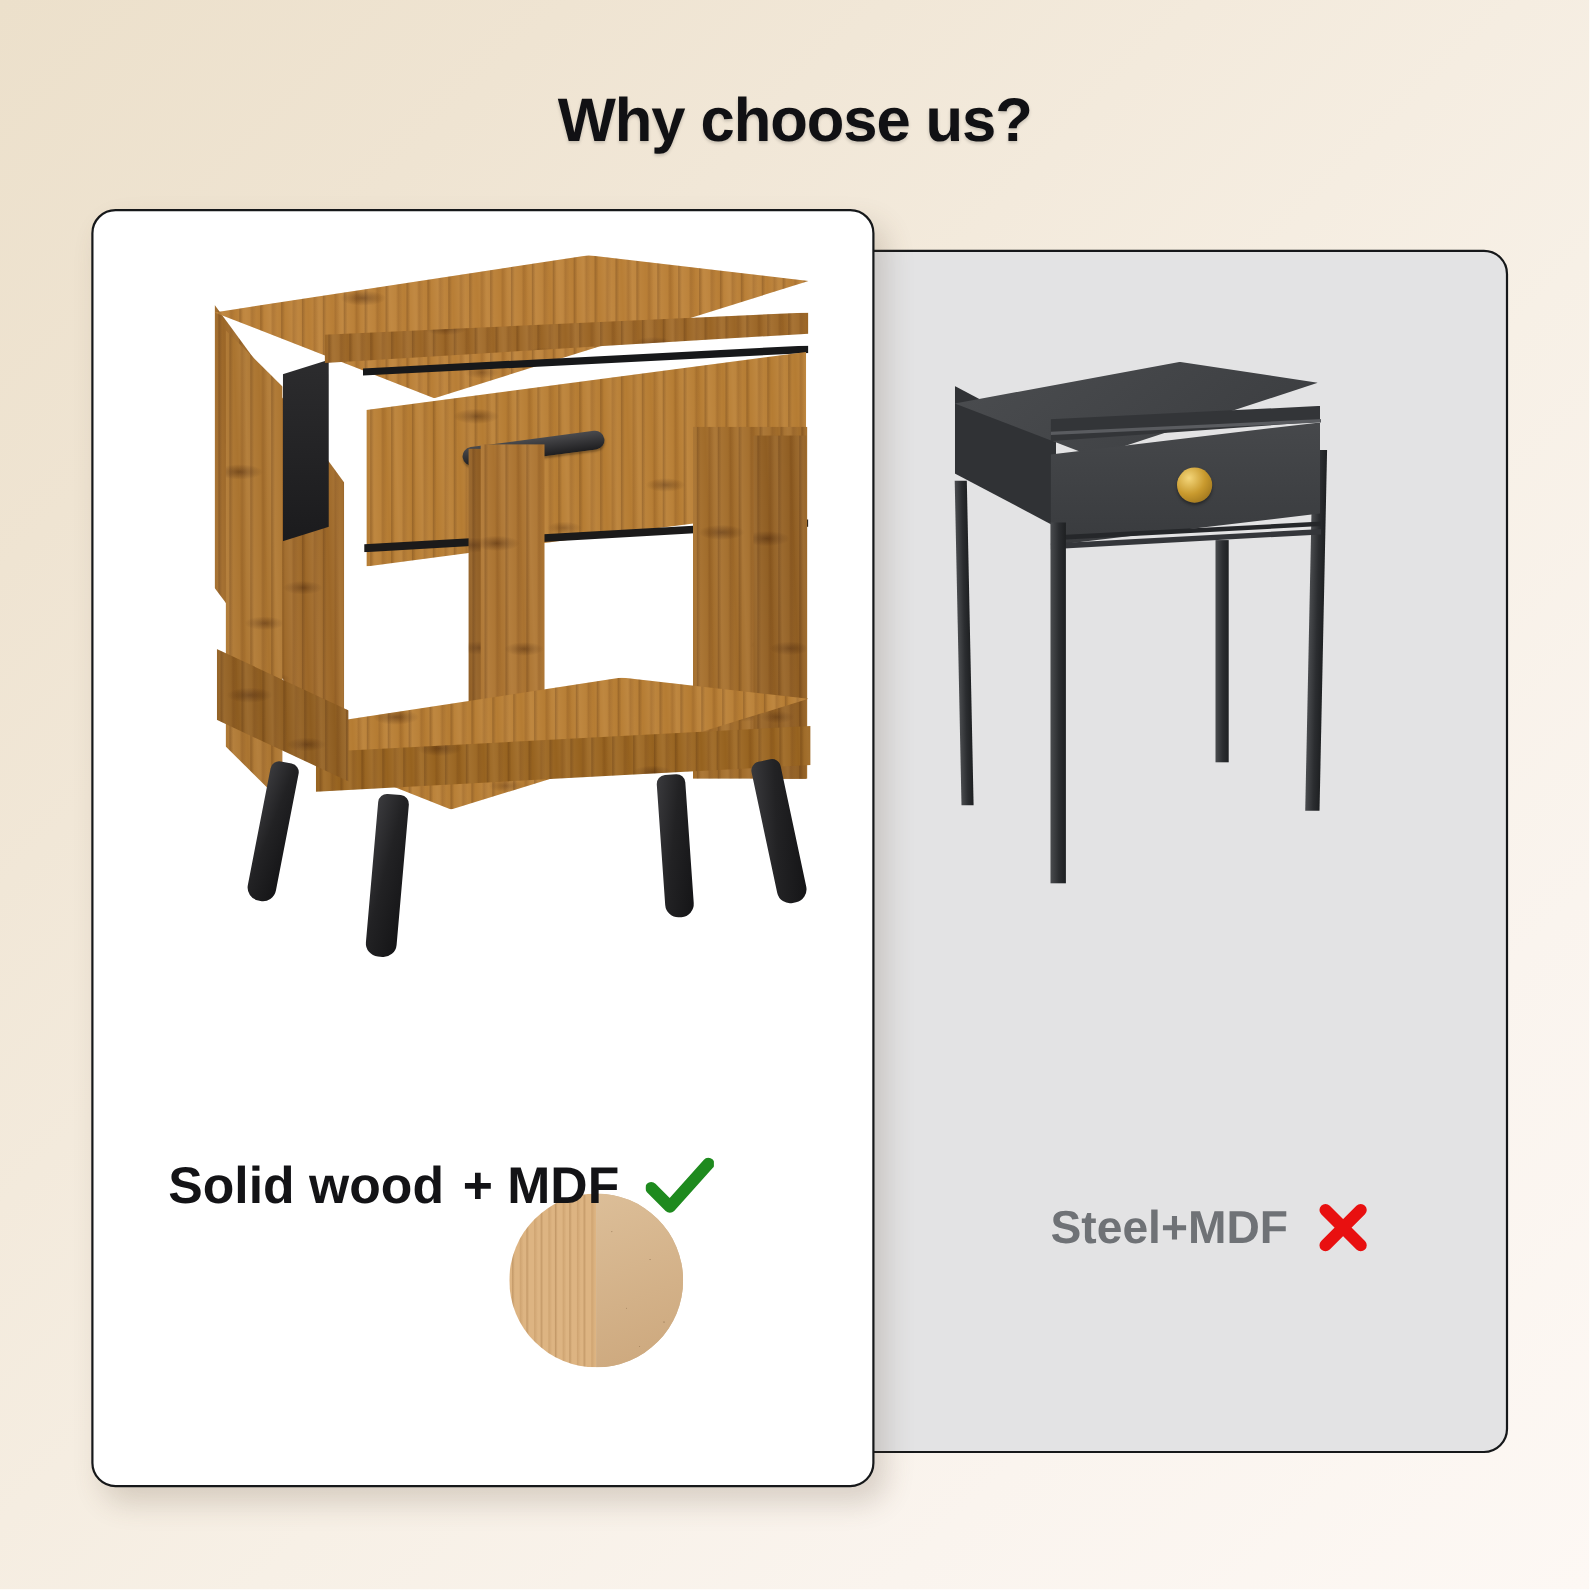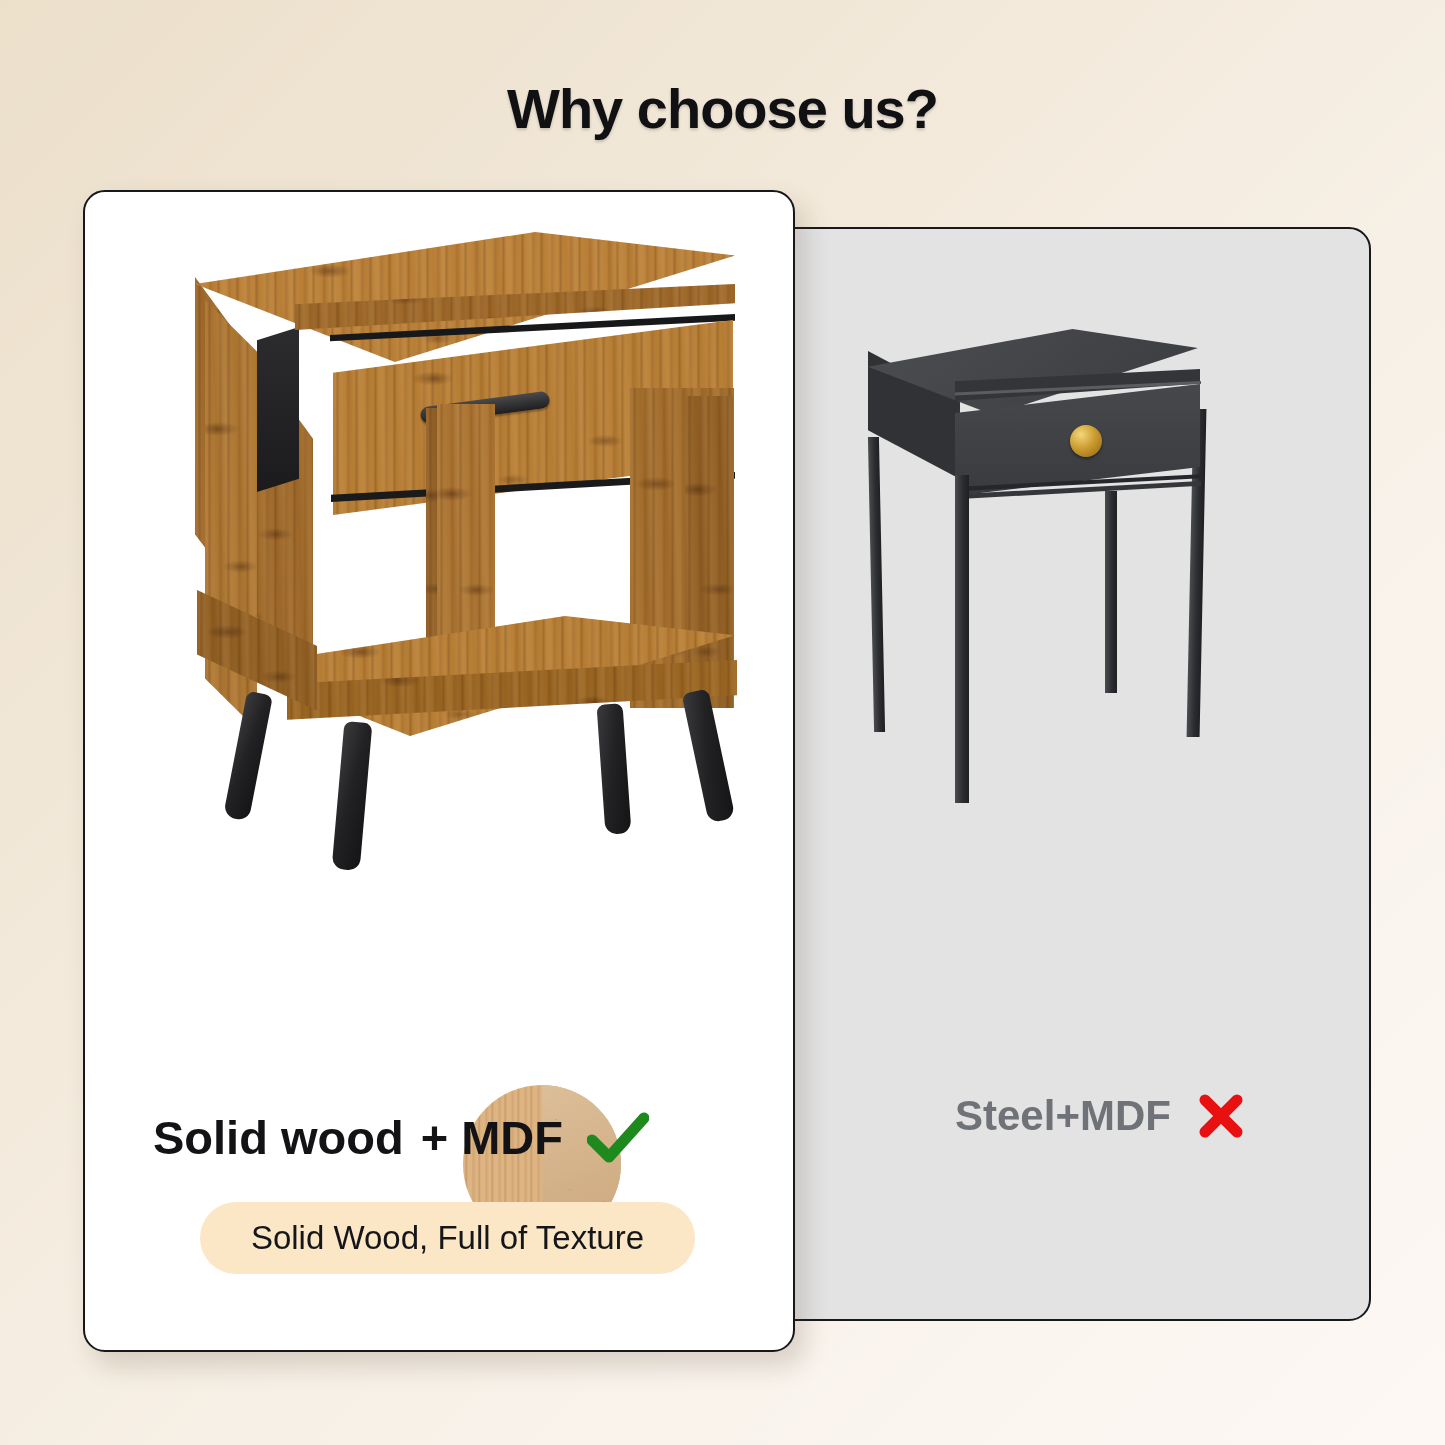--- a/index.html
+++ b/index.html
@@ -263,21 +263,21 @@
       radial-gradient(circle 1.5px at 88% 15%, rgba(110,80,50,0.45), rgba(110,80,50,0) 60%),
       linear-gradient(160deg, #dcbe98, #cca77c);
   }
 
   #swatch-left  { left: 378px; top: 893px; width: 158px; height: 158px; }
 
   
   #caption-row-left {
     position: absolute;
     left: 145px;
-    top: 1110px;
+    top: 1050px;
     width: 620px;
     display: flex;
     align-items: center;
   }
   .highlight-word {
     position: relative;
     display: inline-block;
     font-size: 47px;
     font-weight: bold;
     color: #131316;
@@ -395,23 +395,20 @@
   <div id="caption-row-left">
     <span class="highlight-word">Solid wood</span>
     <span id="plus-mdf">+ MDF</span>
     <span id="check-icon">
       <svg width="62" height="52" viewBox="0 0 62 52" aria-hidden="true">
         <path d="M5 28 L22 45 L57 6" fill="none" stroke="#1e8a1e" stroke-width="11" stroke-linecap="round" stroke-linejoin="round"></path>
       </svg>
     </span>
   </div>
 
-  <div id="badge-left">
-    <span>Solid Wood, Full of Texture</span>
-  </div>
 
   <div id="caption-row-right">
     <span id="steel-label">Steel+MDF</span>
     <span id="cross-icon">
       <svg width="48" height="48" viewBox="0 0 48 48" aria-hidden="true">
         <path d="M8 8 L40 40 M40 8 L8 40" fill="none" stroke="#e81010" stroke-width="11" stroke-linecap="round"></path>
       </svg>
     </span>
   </div>
 

